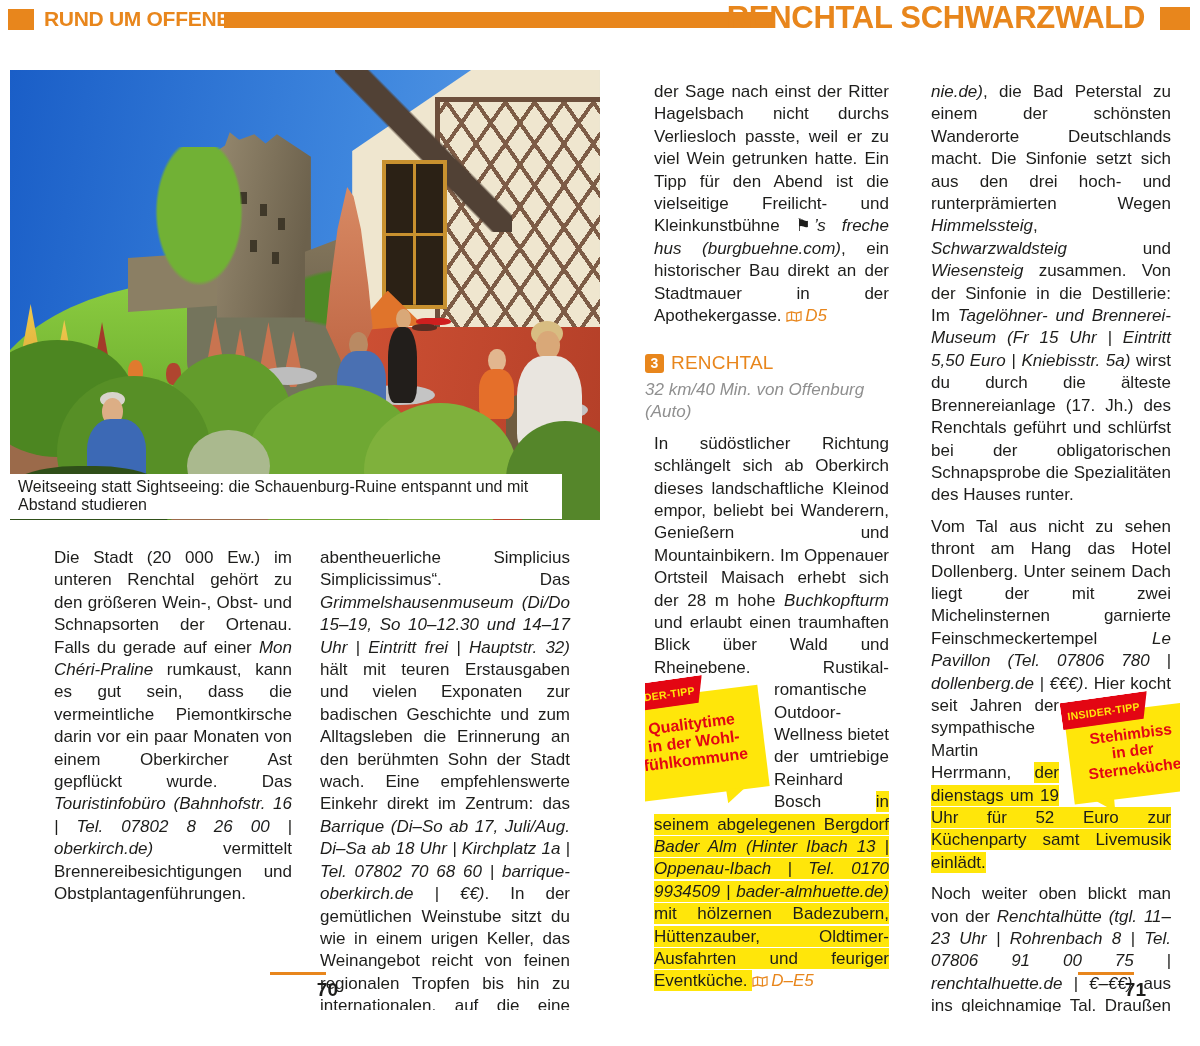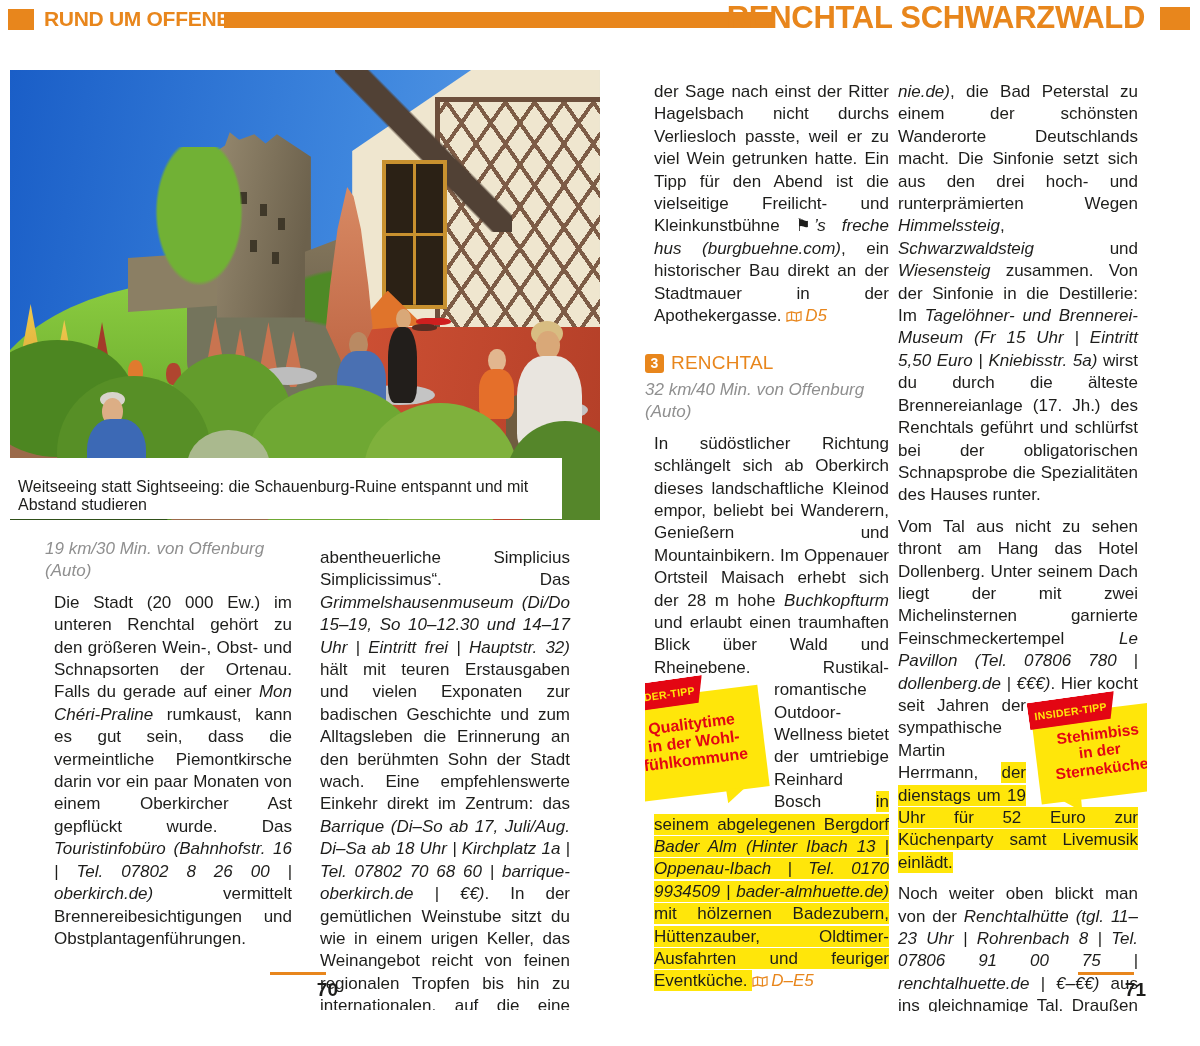--- a/index.html
+++ b/index.html
@@ -85,28 +85,28 @@
   .om-body{left:13%;top:77.5%;width:10%;height:17%;background:#3c69b5}
   .ph-bush{border-radius:50%}
   .g1{left:-5%;top:60%;width:26%;height:26%;background:#4c8621}
   .g2{left:8%;top:68%;width:26%;height:34%;background:#578f26}
   .g3{left:26%;top:63%;width:22%;height:30%;background:#639c2c}
   .g4{left:40%;top:70%;width:30%;height:36%;background:#6fa833}
   .g5{left:60%;top:74%;width:26%;height:30%;background:#7fb13c}
   .g6{left:84%;top:78%;width:20%;height:26%;background:#55862a}
   .lav{left:30%;top:80%;width:14%;height:16%;background:#aab98e;border-radius:50%}
   .fgd{left:-2%;top:88%;width:30%;height:16%;background:#2f4f19;border-radius:45%}
-  .caption{position:absolute;left:0;bottom:1px;width:552px;background:#fff;padding:20px 8px 5px;
+  .caption{position:absolute;left:0;bottom:1px;width:552px;background:#fff;padding:4px 8px 5px;
     font-size:16px;color:#1d1d1b}
   
   .col{position:absolute;font-size:17px;line-height:22.4px;hyphens:auto;-webkit-hyphens:auto;overflow:hidden}
   .col1{left:45px;top:538px;width:256px;height:472px}
   .col2{left:311px;top:538px;width:268px;height:472px}
   .col3{left:645px;top:72px;width:253px;height:940px}
-  .col4{left:889px;top:72px;width:258px;height:940px}
+  .col4{left:922px;top:72px;width:258px;height:940px}
   p.body{margin:9px;text-align:justify}
   .heading{margin:25px 0 3px;white-space:nowrap}
   .hnum{display:inline-block;width:19px;height:19px;background:var(--accent,#e8861c);color:#fff;
     font-weight:700;font-size:14px;text-align:center;line-height:19px;border-radius:3px;margin-right:7px;vertical-align:1px}
   .htxt{color:var(--accent,#e8861c);font-weight:400;font-size:19px;letter-spacing:.2px}
   .meta{color:var(--meta-gray,#8f8f8f);font-style:italic;margin:0 0 3px}
   .it{font-style:italic}
   .hl{background:var(--yellow,#ffe60a);-webkit-box-decoration-break:clone;box-decoration-break:clone;padding:1px 0}
   .mapref{color:var(--accent,#e8861c);font-style:italic;white-space:nowrap}
   .mapref svg{vertical-align:-1px;margin-right:3px}
@@ -194,21 +194,20 @@
   <div class="pb ph-bush g2"></div>
   <div class="pb om-hair"></div>
   <div class="pb om-head"></div>
   <div class="pb ph-person om-body"></div>
   <div class="pb lav"></div>
   <div class="pb fgd"></div>
   <div class="caption">Weitseeing statt Sightseeing: die Schauenburg-Ruine entspannt und mit Abstand studieren</div>
 </div>
 
 <div class="col col1">
-    <div class="meta">19 km/30 Min. von Offenburg (Auto)</div>
     <p class="body"><span>Die Stadt (20 000 Ew.) im unteren Renchtal gehört zu den größeren Wein-, Obst- und Schnapsorten der Ortenau. Falls du gerade auf einer </span><span class="it">Mon Chéri-Praline</span><span> rumkaust, kann es gut sein, dass die vermeintliche Piemontkirsche darin vor ein paar Monaten von einem Oberkircher Ast gepflückt wurde. Das </span><span class="it">Touristinfobüro (Bahnhofstr. 16 | Tel. 07802 8 26 00 | oberkirch.de)</span><span> vermittelt Brennereibesichtigungen und Obstplantagenführungen.</span></p>
   </div>
 <div class="col col2">
     <p class="body"><span>abentheuerliche Simplicius Simplicissimus“. Das </span><span class="it">Grimmelshausenmuseum (Di/Do 15–19, So 10–12.30 und 14–17 Uhr | Eintritt frei | Hauptstr. 32)</span><span> hält mit teuren Erstausgaben und vielen Exponaten zur badischen Geschichte und zum Alltagsleben die Erinnerung an den berühmten Sohn der Stadt wach. Eine empfehlenswerte Einkehr direkt im Zentrum: das </span><span class="it">Barrique (Di–So ab 17, Juli/Aug. Di–Sa ab 18 Uhr | Kirchplatz 1a | Tel. 07802 70 68 60 | barrique-oberkirch.de | €€)</span><span>. In der gemütlichen Weinstube sitzt du wie in einem urigen Keller, das Weinangebot reicht von feinen regionalen Tropfen bis hin zu internationalen, auf die eine einfallsreiche Speisekarte abgestimmt wurde. Im Sommer auch draußen!</span></p>
   </div>
 <div class="col col3">
     <p class="body"><span>der Sage nach einst der Ritter Hagelsbach nicht durchs Verliesloch passte, weil er zu viel Wein getrunken hatte. Ein Tipp für den Abend ist die vielseitige Freilicht- und Kleinkunstbühne </span><span class="flag">⚑</span><span class="it">’s freche hus (burgbuehne.com)</span><span>, ein historischer Bau direkt an der Stadtmauer in der Apothekergasse. </span><span class="mapref"><svg viewBox="0 0 26 18" width="16" height="11" aria-hidden="true">
           <path d="M1.5 3.5 L9 1.5 L17 3.5 L24.5 1.5 L24.5 14.5 L17 16.5 L9 14.5 L1.5 16.5 Z M9 1.5 V14.5 M17 3.5 V16.5" fill="none" stroke="currentColor" stroke-width="2"></path>
         </svg>D5</span></p>
     <div class="heading"><span class="hnum">3</span><span class="htxt">RENCHTAL</span></div>

